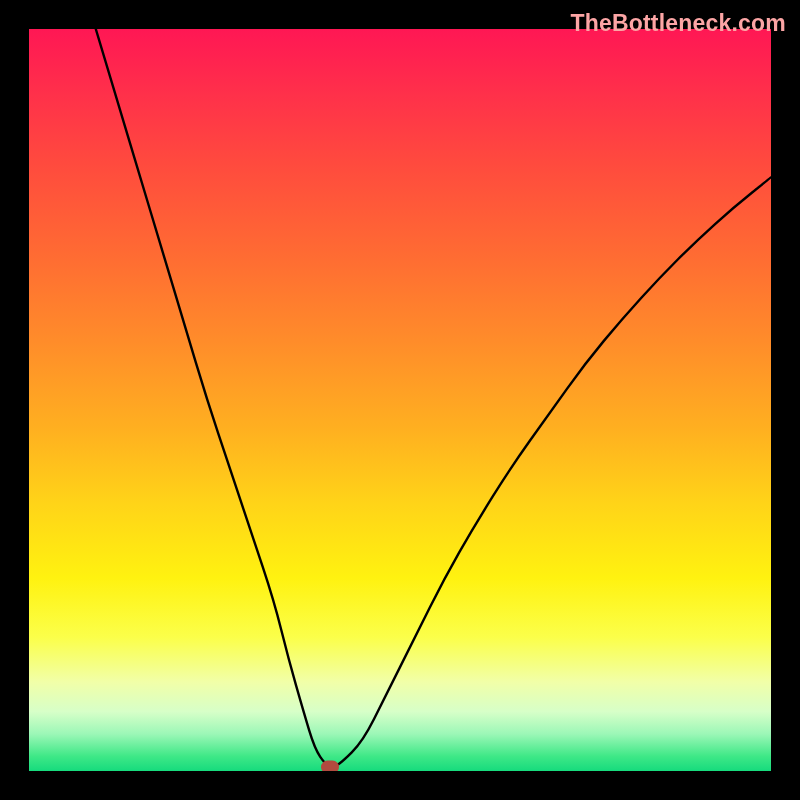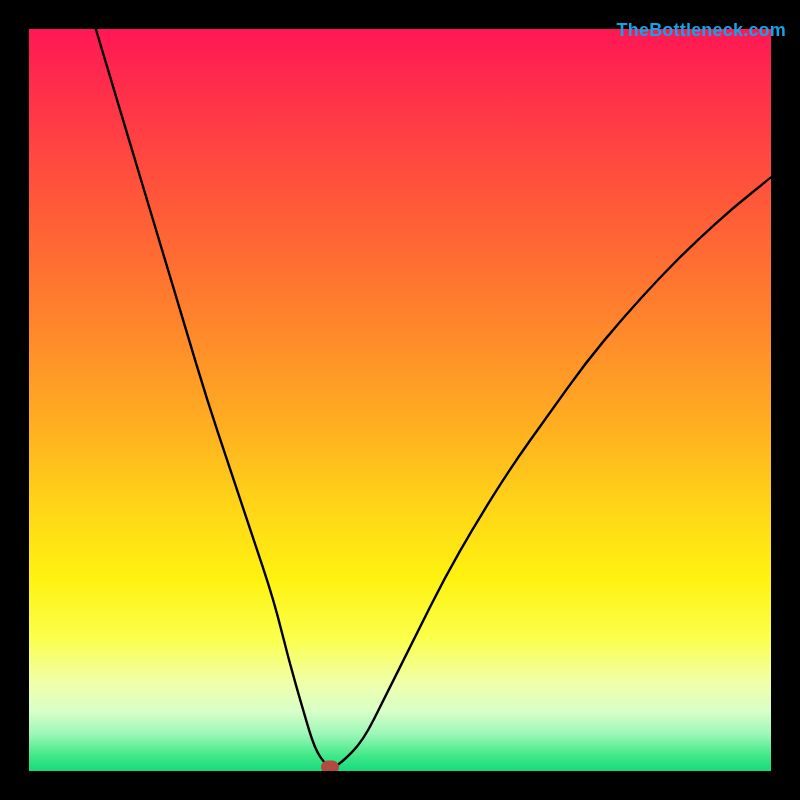--- a/index.html
+++ b/index.html
@@ -12,24 +12,24 @@
   }
   .frame {
     position: relative;
     width: 800px;
     height: 800px;
     background: #000;
     box-sizing: border-box;
   }
   .watermark {
     position: absolute;
-    top: 20px;
+    top: 10px;
     right: 14px;
-    color: #0ea5e9;
-    font-size: 18px;
+    color: #fca5a5;
+    font-size: 23px;
     font-weight: 600;
     letter-spacing: 0.2px;
     z-index: 5;
     user-select: none;
   }
   .plot-area {
     position: absolute;
     left: 29px;
     top: 29px;
     width: 742px;

